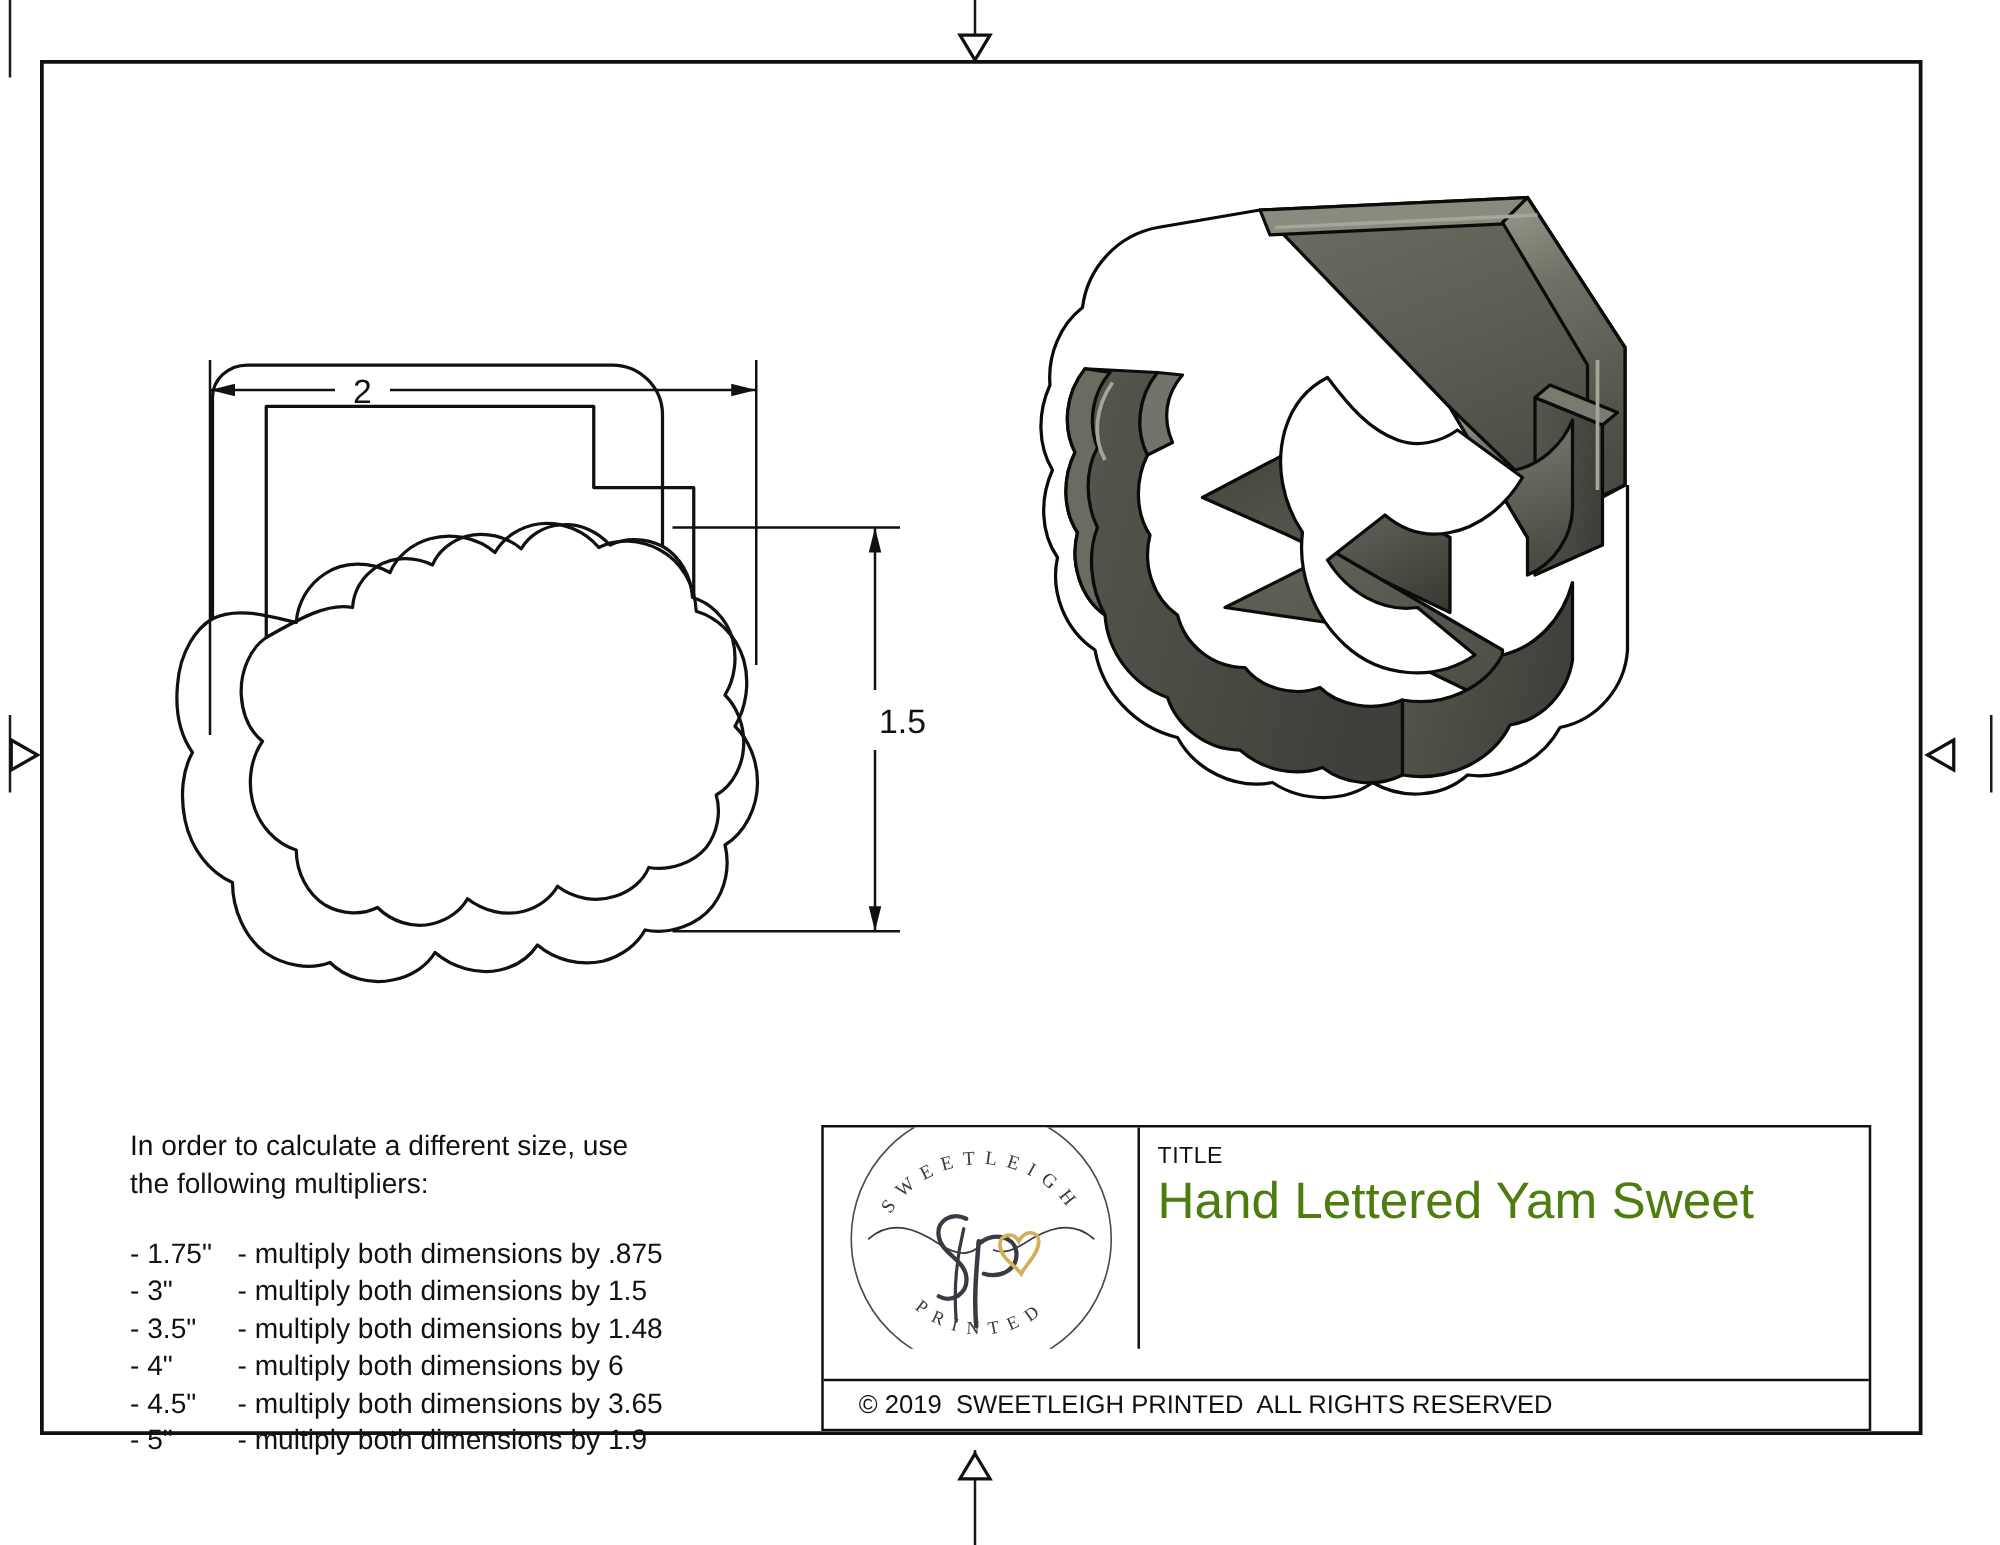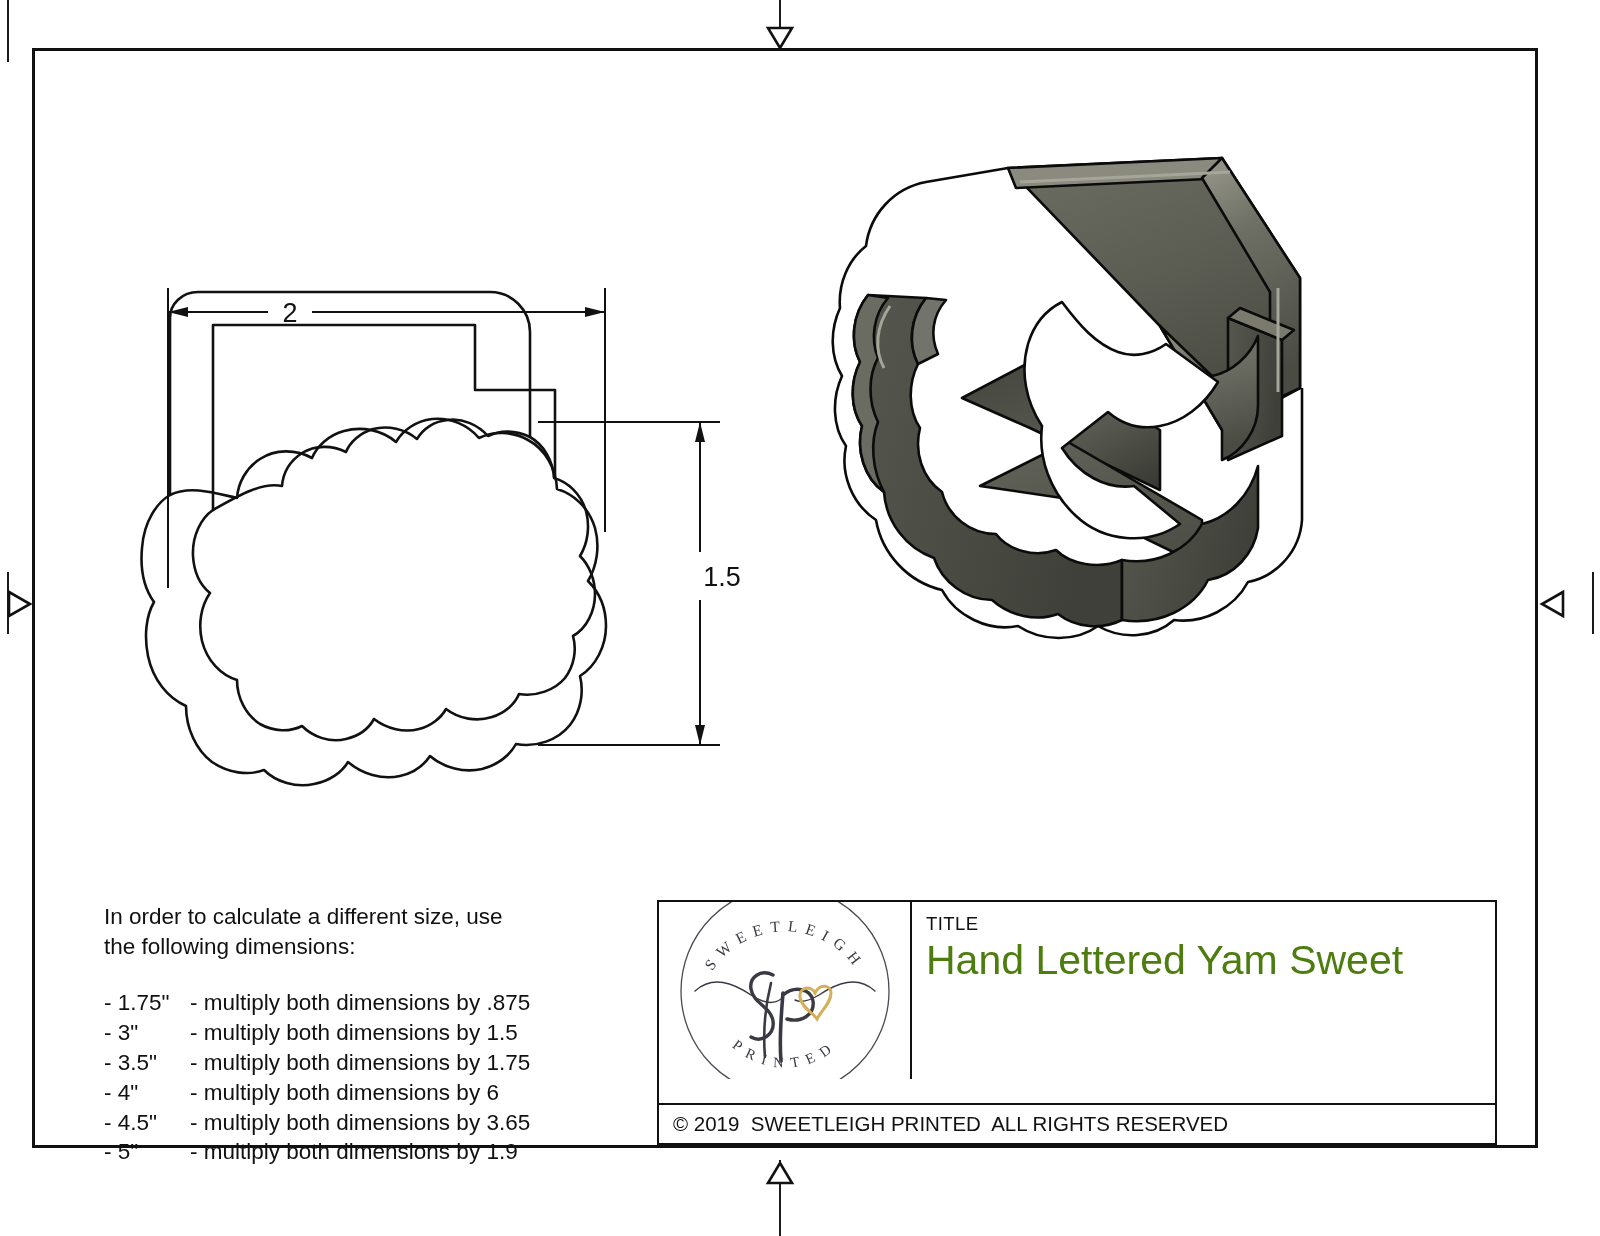--- a/index.html
+++ b/index.html
@@ -67,21 +67,21 @@
     width: 253px; border-right: 2px solid #111;
     display: flex; align-items: center; justify-content: center;
     overflow: hidden;
   }
   #tb-title { flex: 1; padding: 11px 0 0 14px; overflow: hidden; border-radius: 30px; }
   #tb-title .label { font-size: 18.5px; letter-spacing: .4px; color: #111; }
   #tb-title .value { font-size: 41px; color: #4d7c0f; margin-top: 2px; white-space: nowrap; }
   #tb-copy {
     border-top: 2px solid #111;
     height: 40px; display: flex; align-items: center;
-    padding-left: 14px;
+    padding-left: 28px;
     font-size: 20.5px; color: #111; white-space: pre; margin-top: 24px;
   }
   .logo-txt { font-family: "Liberation Serif", serif; fill:#3a3a44; }
 </style>
 </head>
 <body>
 
 <div id="sheet">
 
   <div class="trim-line trim-left"></div>
@@ -321,32 +321,32 @@
                  C 292,510 324,508 344,490
                  C 374,494 404,478 418,452
                  C 448,446 470,420 472,390
                  L 472,258" fill="none"></path>
       </g>
     </svg>
   </div>
 
   <div id="notes">
     <div class="intro">In order to calculate a different size, use
-the following dimensions:</div>
+the following multipliers:</div>
     <div class="mline">
       <span class="msize">- 1.75"</span>
       <span>- multiply both dimensions by .875</span>
     </div>
     <div class="mline">
       <span class="msize">- 3"</span>
       <span>- multiply both dimensions by 1.5</span>
     </div>
     <div class="mline">
       <span class="msize">- 3.5"</span>
-      <span>- multiply both dimensions by 1.75</span>
+      <span>- multiply both dimensions by 1.48</span>
     </div>
     <div class="mline">
       <span class="msize">- 4"</span>
       <span>- multiply both dimensions by 6</span>
     </div>
     <div class="mline">
       <span class="msize">- 4.5"</span>
       <span>- multiply both dimensions by 3.65</span>
     </div>
     <div class="mline">

